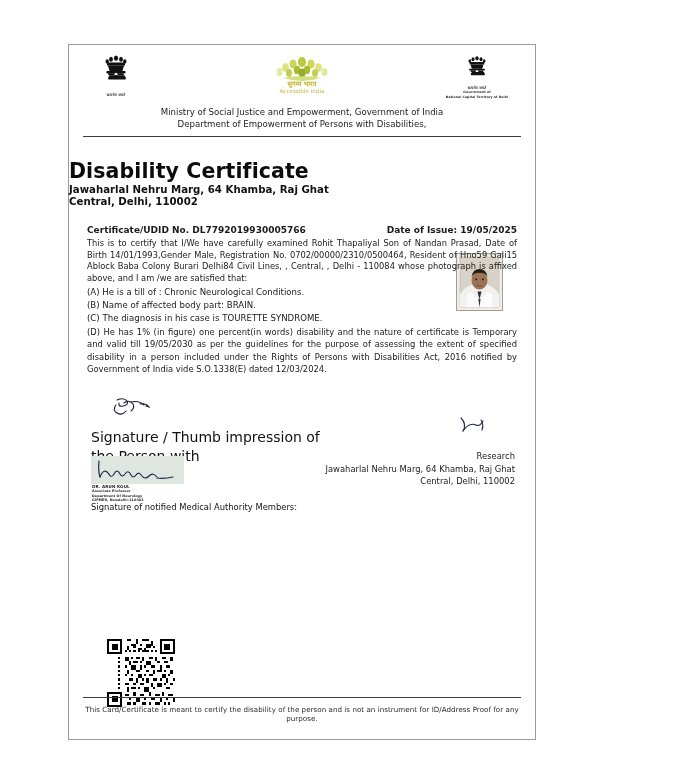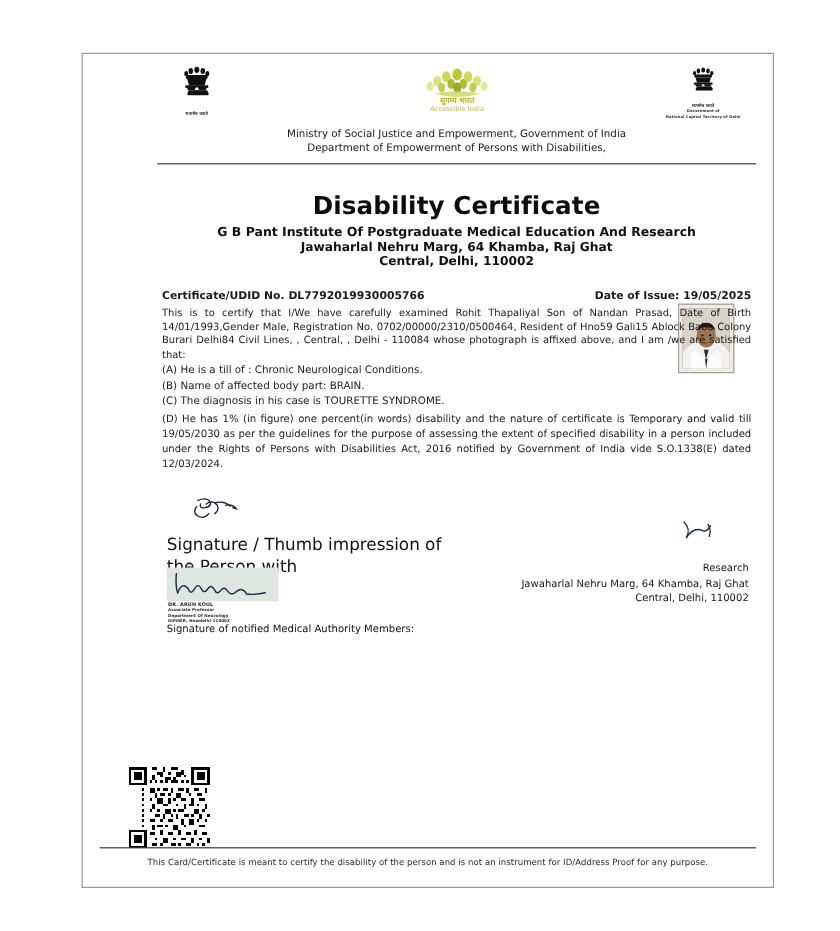--- a/index.html
+++ b/index.html
@@ -15,26 +15,25 @@
     font-family: "DejaVu Sans", "Liberation Sans", sans-serif;
     color: #111;
     overflow: hidden;
   }
 
   
   #certificate-page {
     position: absolute;
     left: 68px;
     top: 44px;
-    width: 577px;
+    width: 468px;
     height: 696px;
     border: 1px solid #9a9a9a;
     box-sizing: border-box;
     background: #fff;
-    padding-left: 48px;
   }
 
   
   .header-emblems {
     position: relative;
     height: 62px;
   }
   .emblem {
     position: absolute;
     text-align: center;
@@ -61,21 +60,21 @@
     padding: 0 40px 5px 40px;
   }
   .rule-under-dept {
     height: 1px;
     background: #3a3a3a;
     margin: 0 14px 0 14px;
   }
 
   
   .title-block {
-    text-align: center;
+    text-align: left;
     padding-top: 22px;
   }
   .doc-title {
     font-size: 20.5px;
     font-weight: bold;
     letter-spacing: .1px;
     color: #0c0c0c;
   }
   .inst-name {
     font-size: 10.4px;
@@ -305,21 +304,20 @@
   </div>
 
   <div class="dept-lines">
     <div>Ministry of Social Justice and Empowerment, Government of India</div>
     <div>Department of Empowerment of Persons with Disabilities,</div>
   </div>
   <div class="rule-under-dept"></div>
 
   <div class="title-block">
     <div class="doc-title">Disability Certificate</div>
-    <div class="inst-name">G B Pant Institute Of Postgraduate Medical Education And Research</div>
     <div class="inst-addr1">Jawaharlal Nehru Marg, 64 Khamba, Raj Ghat</div>
     <div class="inst-addr2">Central, Delhi, 110002</div>
   </div>
 
   <div id="applicant-photo">
     <svg width="100%" height="100%" viewBox="0 0 45 56" preserveAspectRatio="none">
       <rect x="0" y="0" width="45" height="56" fill="#f0ece4"></rect>
       <rect x="3" y="3" width="39" height="50" fill="#d8d3c8"></rect>
       <rect x="3" y="3" width="39" height="50" fill="none" stroke="#bdb8ac" stroke-width="0.6"></rect>
       <path d="M3 40 q8 -11 19.5 -11 q11.5 0 19.5 11 l0 13 l-39 0 z" fill="#f2f1ef"></path>

